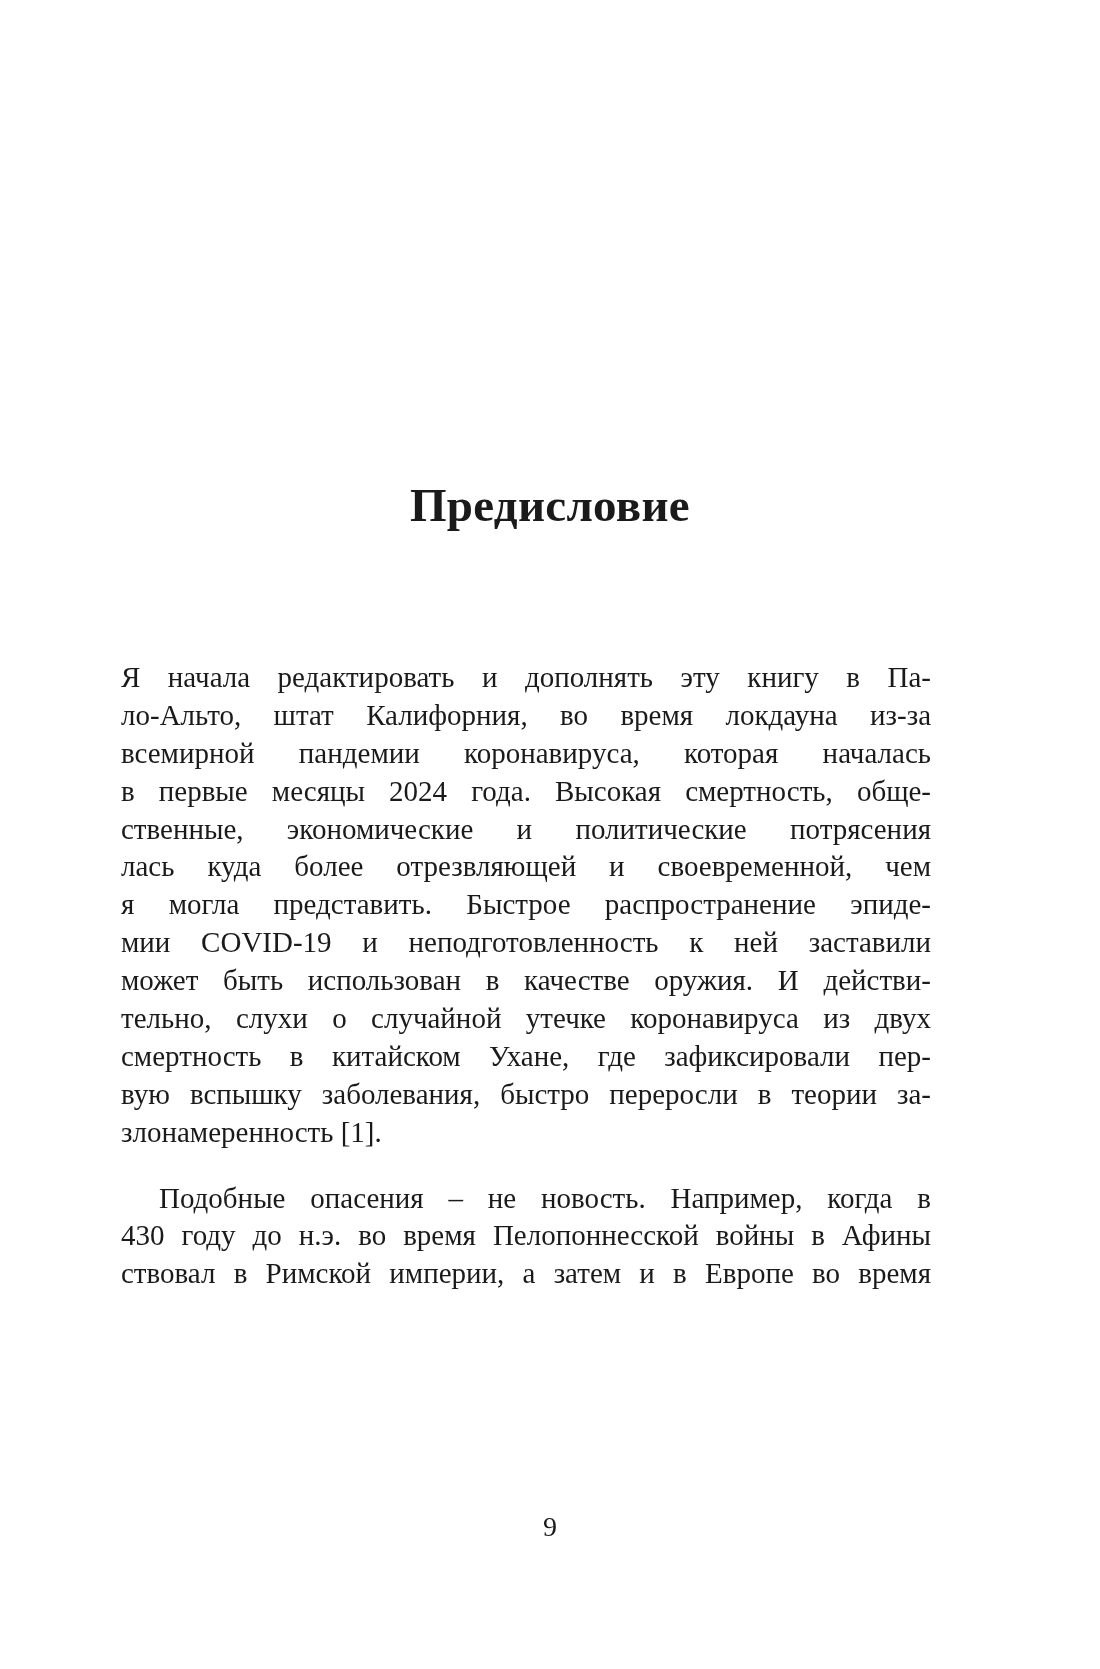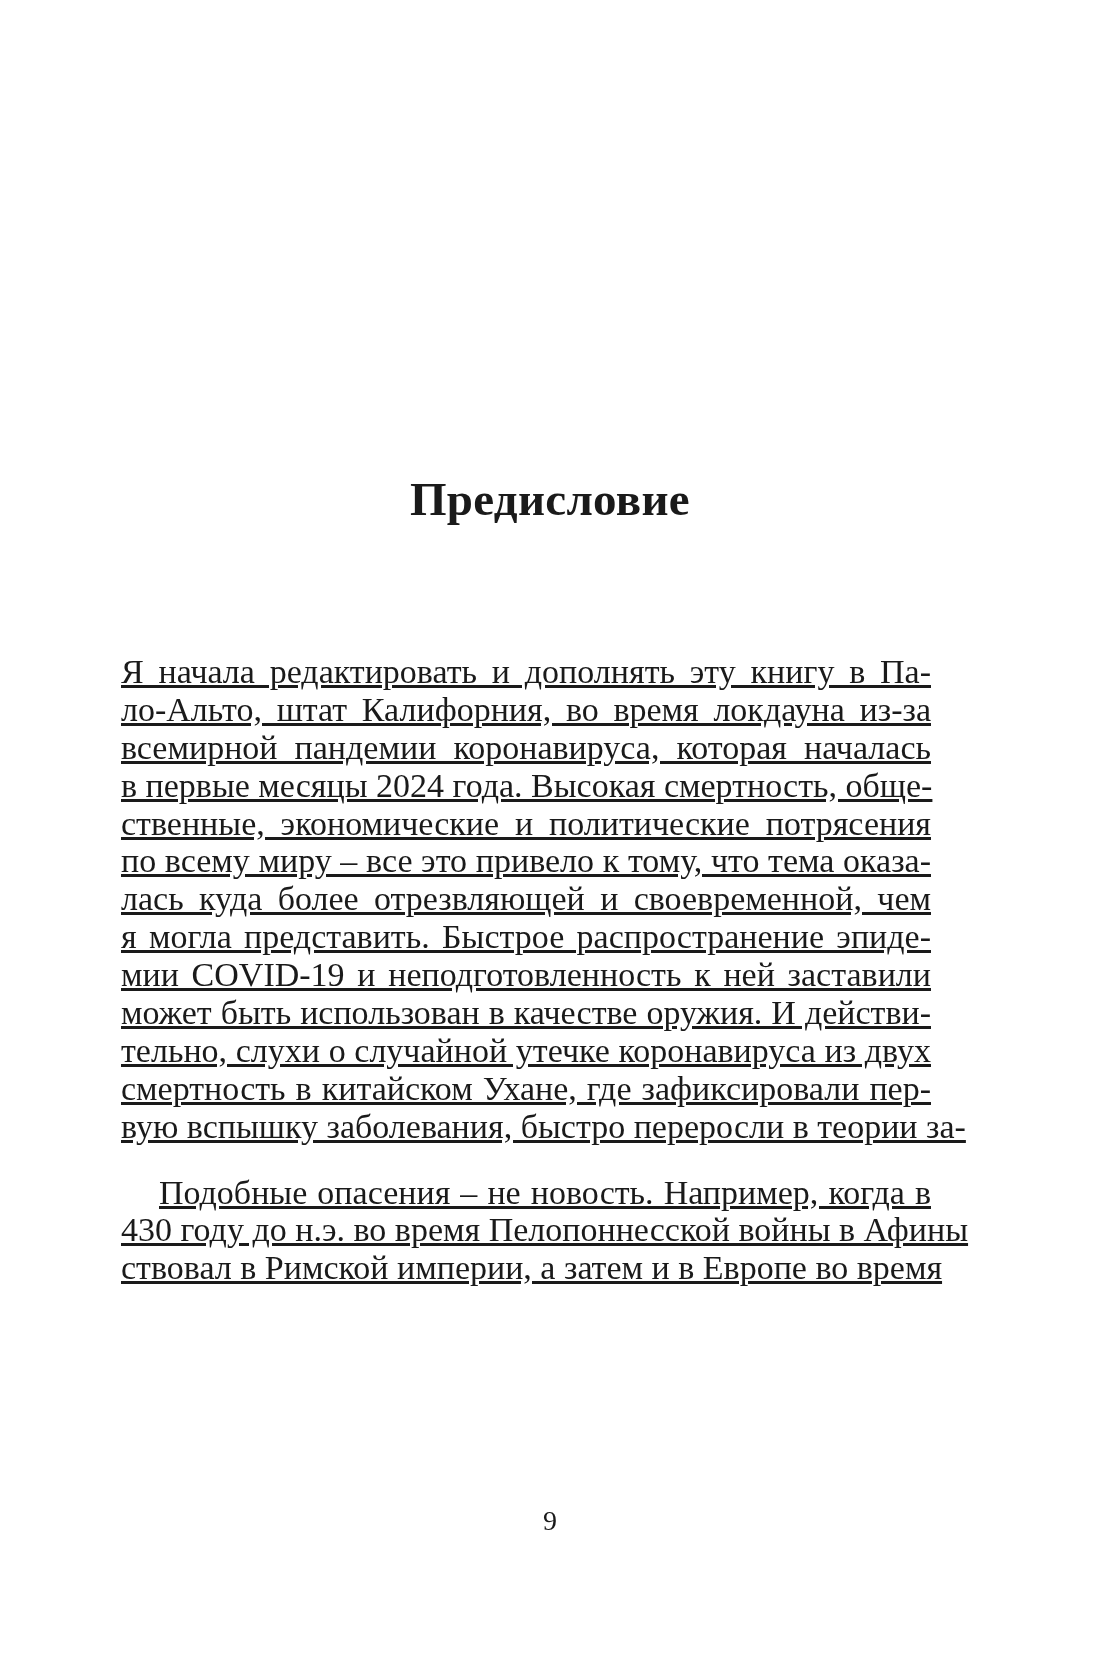--- a/index.html
+++ b/index.html
@@ -10,21 +10,21 @@
     body {
       width: 1100px;
       height: 1669px;
       position: relative;
       overflow: hidden;
       font-family: "DejaVu Serif", "Liberation Serif", serif;
       color: #1a1a1a;
     }
     .page {
       position: absolute;
-      left: 0; top: 6px;
+      left: 0; top: 12px;
       width: 1100px;
       height: 1516px;
     }
     .chapter-title {
       position: absolute;
       top: 432px;
       left: 0;
       width: 1100px;
       text-align: center;
       font-family: "Liberation Serif", "DejaVu Serif", serif;
@@ -36,28 +36,27 @@
     .body-text {
       position: absolute;
       left: 121px;
       top: 647px;
       width: 810px;
     }
     .line {
       display: block;
       height: 37.9px;
       font-family: "Liberation Serif", "DejaVu Serif", serif;
-      font-size: 34px;
+      font-size: 29px;
       line-height: 37.9px;
       text-align: justify;
       text-align-last: justify;
       white-space: nowrap;
       overflow: visible;
       color: #1a1a1a;
-      text-decoration: underline;
     }
     .line.last {
       text-align-last: left;
     }
     .line.indent {
       padding-left: 38px;
       margin-top: 28px;
     }
     .page-number {
       position: absolute;
@@ -78,28 +77,28 @@
 
   <h1 class="chapter-title">Предисловие</h1>
 
   <div class="body-text">
     <div class="paragraph">
       <span class="line">Я начала редактировать и дополнять эту книгу в Па-</span>
       <span class="line">ло-Альто, штат Калифорния, во время локдауна из-за</span>
       <span class="line">всемирной пандемии коронавируса, которая началась</span>
       <span class="line">в первые месяцы 2024 года. Высокая смертность, обще-</span>
       <span class="line">ственные, экономические и политические потрясения</span>
-      <span class="line">по всему миру – все это привело к тому, что тема оказа-</span>
       <span class="line">лась куда более отрезвляющей и своевременной, чем</span>
       <span class="line">я могла представить. Быстрое распространение эпиде-</span>
       <span class="line">мии COVID-19 и неподготовленность к ней заставили</span>
       <span class="line">может быть использован в качестве оружия. И действи-</span>
       <span class="line">тельно, слухи о случайной утечке коронавируса из двух</span>
       <span class="line">смертность в китайском Ухане, где зафиксировали пер-</span>
       <span class="line">вую вспышку заболевания, быстро переросли в теории за-</span>
+      <span class="line last">злонамеренность [1].</span>
     </div>
     <div class="paragraph">
       <span class="line indent">Подобные опасения – не новость. Например, когда в</span>
       <span class="line">430 году до н.э. во время Пелопоннесской войны в Афины</span>
       <span class="line">ствовал в Римской империи, а затем и в Европе во время</span>
     </div>
   </div>
 
   <div class="page-number">9</div>
 

